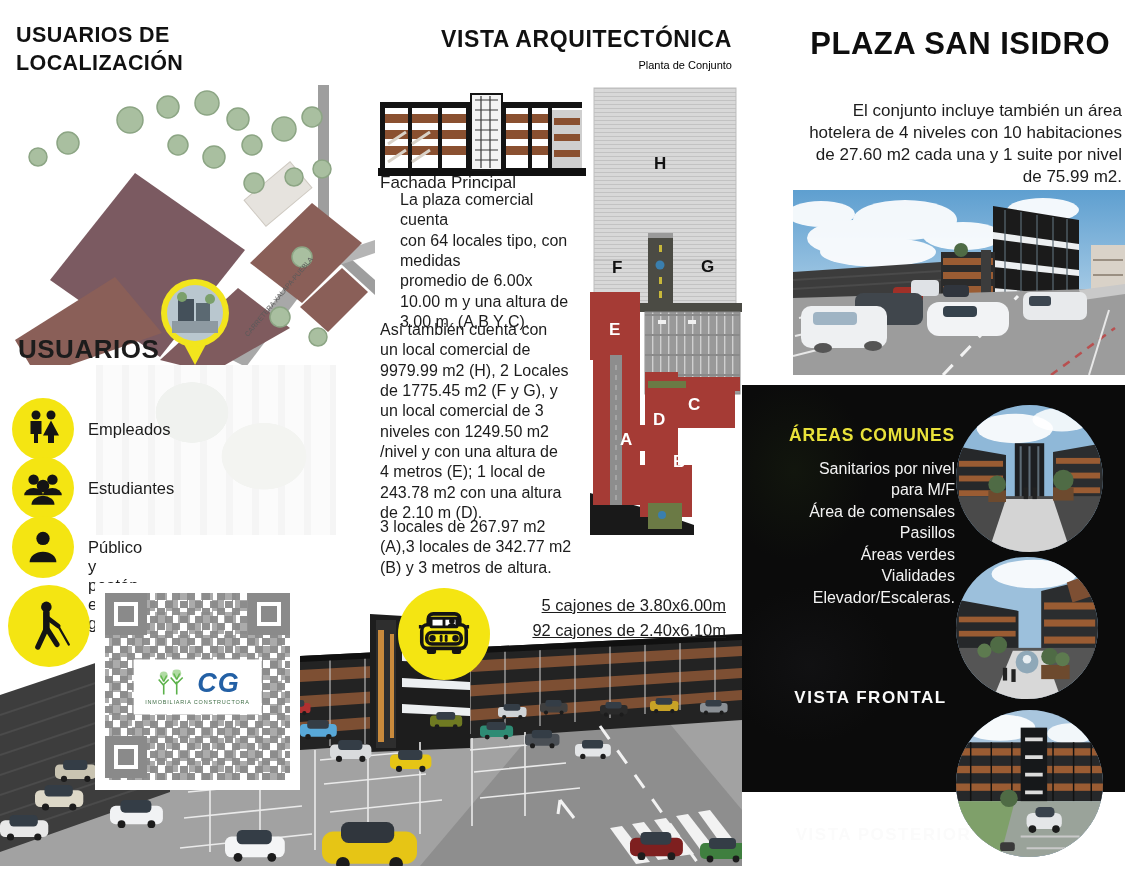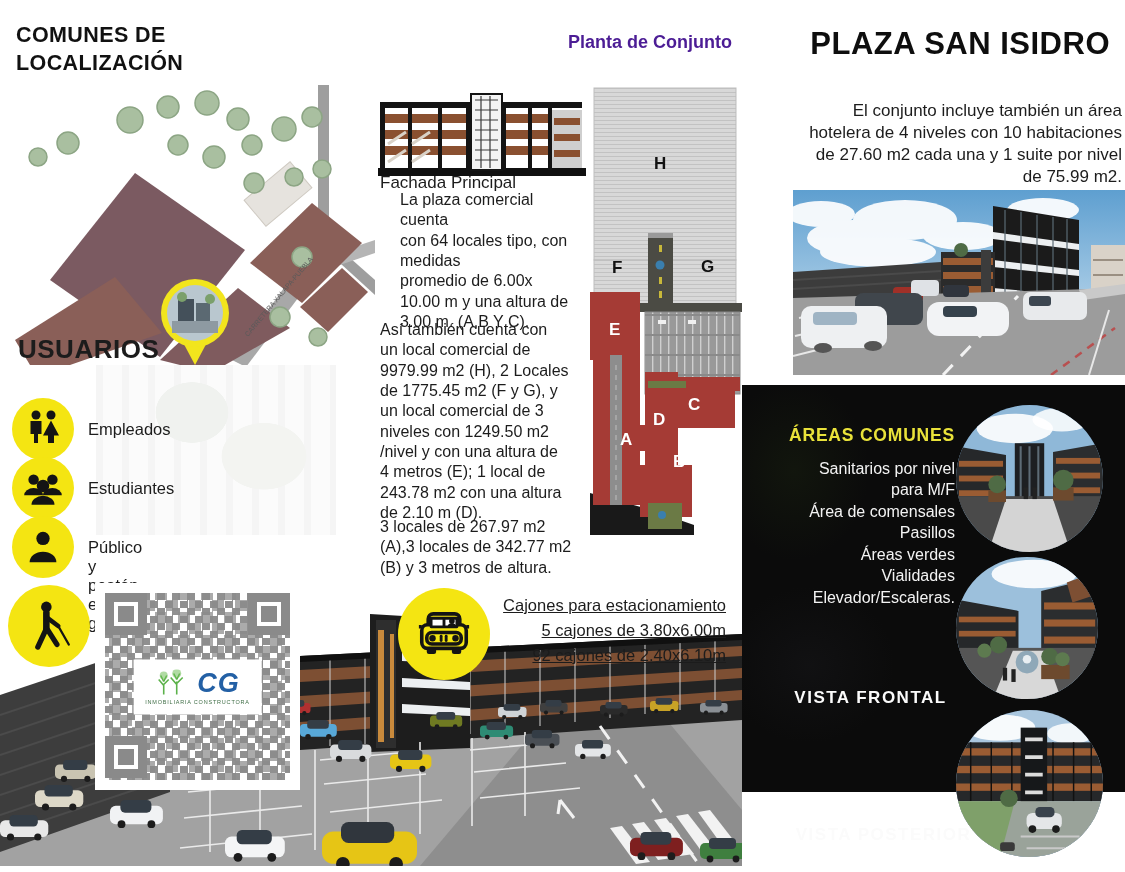--- a/index.html
+++ b/index.html
@@ -7,21 +7,21 @@
         font-family:"Liberation Sans","DejaVu Sans",sans-serif;color:#1c1c1c;}
   .abs{position:absolute;}
   .prewrap{white-space:pre-line;}
   h1,h2,h3,p{margin:0;}
 
   
   .croquis-title{left:16px;top:22px;width:260px;font-size:21.5px;font-weight:900;
                  letter-spacing:.4px;line-height:1.28;color:#111;}
   .vista-block{left:430px;top:26px;width:302px;text-align:right;}
   .vista-title{font-size:23px;font-weight:900;letter-spacing:.6px;color:#111;}
-  .vista-subtitle{font-size:18px;font-weight:700;margin-top:6px;color:#4c1d95;}
+  .vista-subtitle{font-size:11px;font-weight:400;margin-top:6px;color:#000000;}
   .plaza-title{left:700px;top:26px;width:410px;text-align:right;font-size:31px;
                font-weight:900;letter-spacing:.5px;color:#0e0e0e;}
   .hotel-text{left:780px;top:100px;width:342px;text-align:right;font-size:17px;line-height:1.3;}
 
   
   .fachada-caption{left:380px;top:173px;font-size:17px;}
   .para{width:218px;font-size:16px;line-height:1.27;}
   .p1{left:400px;top:190px;}
   .p2{left:380px;top:320px;}
   .p3{left:380px;top:517px;width:236px;}
@@ -70,23 +70,24 @@
   .circle-render svg{display:block;width:100%;height:100%;}
   .panel-ghost{position:absolute;opacity:.5;}
 
   svg text{font-family:"Liberation Sans","DejaVu Sans",sans-serif;}
 </style>
 </head>
 <body>
 
 <div class="page">
 
-  <h1 class="abs croquis-title">COMUNES DE LOCALIZACIÓN</h1>
+  <h1 class="abs croquis-title">USUARIOS DE LOCALIZACIÓN</h1>
 
   <div class="abs vista-block">
+    <h2 class="vista-title">VISTA ARQUITECTÓNICA</h2>
     <p class="vista-subtitle">Planta de Conjunto</p>
   </div>
 
   <h1 class="abs plaza-title">PLAZA SAN ISIDRO</h1>
 
   <p class="abs hotel-text prewrap">El conjunto incluye también un área
 hotelera de 4 niveles con 10 habitaciones
 de 27.60 m2 cada una y 1 suite por nivel
 de 75.99 m2.</p>
 
@@ -285,21 +286,20 @@
         <rect x="40" y="47" width="4" height="10" rx="2"></rect>
           <rect x="47" y="47" width="4" height="10" rx="2"></rect>
         <rect x="22" y="66" width="13" height="8" rx="3"></rect>
           <rect x="57" y="66" width="13" height="8" rx="3"></rect>
       </g>
       <rect x="22" y="44" width="48" height="16" rx="7"></rect>
       <path d="M11,36 h4 M77,36 h4" stroke-width="5"></path>
     </svg>
   </div>
   <div class="abs parking-block">
-    <p class="parking-line">Cajones para estacionamiento</p>
     <p class="parking-line">5 cajones de 3.80x6.00m</p>
     <p class="parking-line">92 cajones de 2.40x6.10m</p>
   </div>
 
   <svg class="abs" style="left:588px;top:85px;z-index:2" width="154" height="450" viewBox="0 0 154 450">
     <defs>
       <pattern id="hstripe" width="4" height="4" patternUnits="userSpaceOnUse">
         <rect width="4" height="4" fill="#d8d8d8"></rect>
           <rect y="3" width="4" height="1" fill="#c2c2c2"></rect>
       </pattern>

